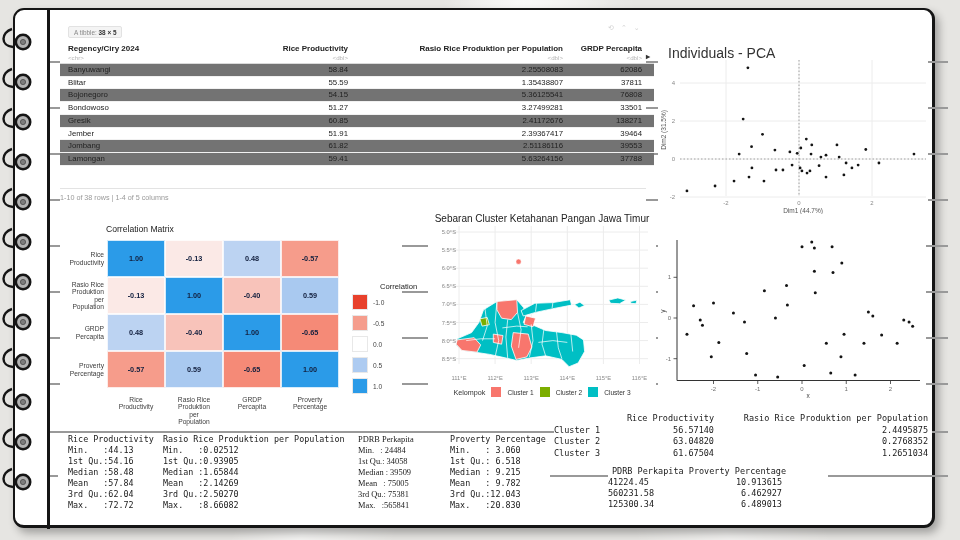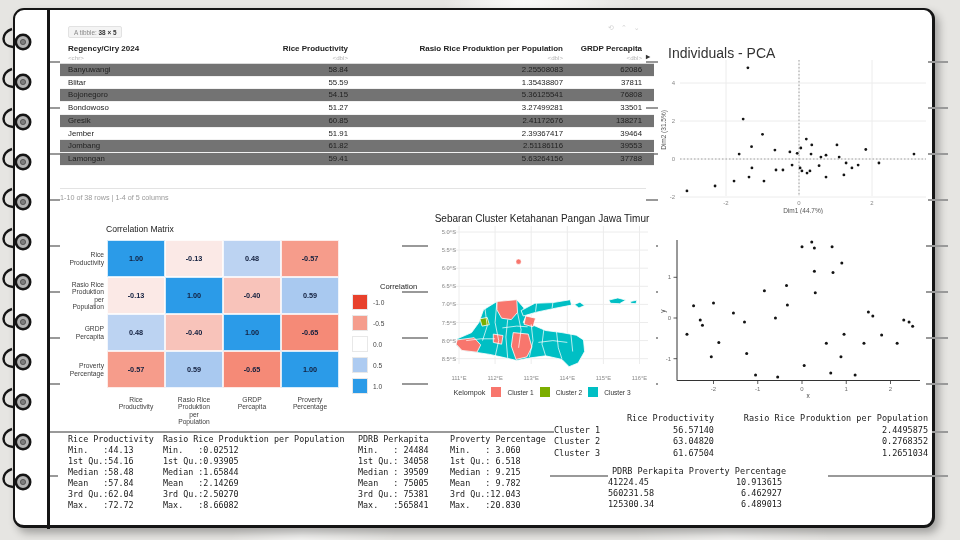--- a/index.html
+++ b/index.html
@@ -482,21 +482,21 @@
 Mean   :57.84
 3rd Qu.:62.04
 Max.   :72.72</pre>
       <pre style="left: 105px;">Rasio Rice Produktion per Population
 Min.   :0.02512
 1st Qu.:0.93905
 Median :1.65844
 Mean   :2.14269
 3rd Qu.:2.50270
 Max.   :8.66082</pre>
-      <pre style="left: 300px;">PDRB Perkapita
+      <pre style="left: 300px; font-family: Liberation Serif, serif;">PDRB Perkapita
 Min.   : 24484
 1st Qu.: 34058
 Median : 39509
 Mean   : 75005
 3rd Qu.: 75381
 Max.   :565841</pre>
       <pre style="left: 392px;">Proverty Percentage
 Min.   : 3.060
 1st Qu.: 6.518
 Median : 9.215

